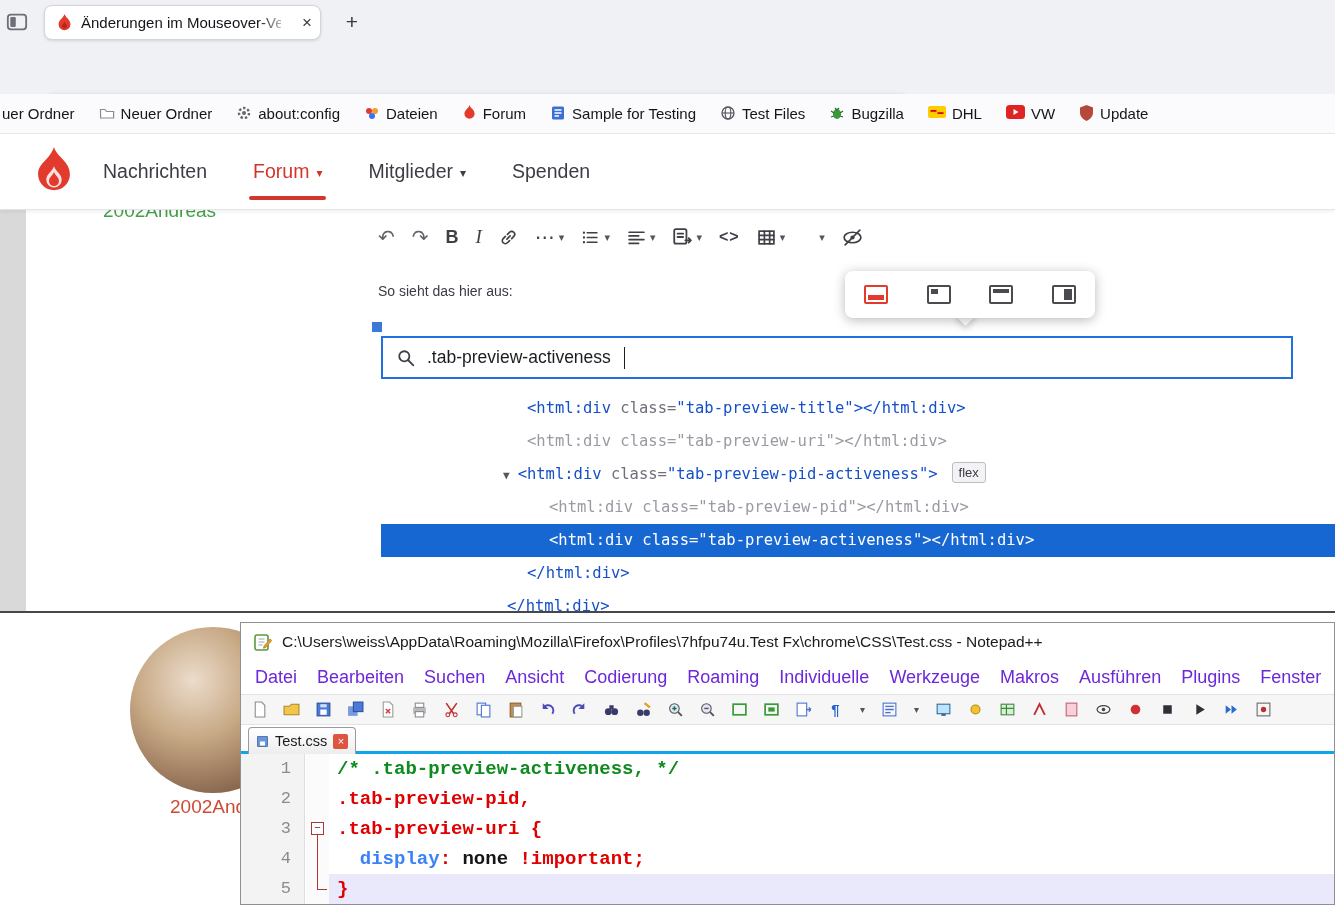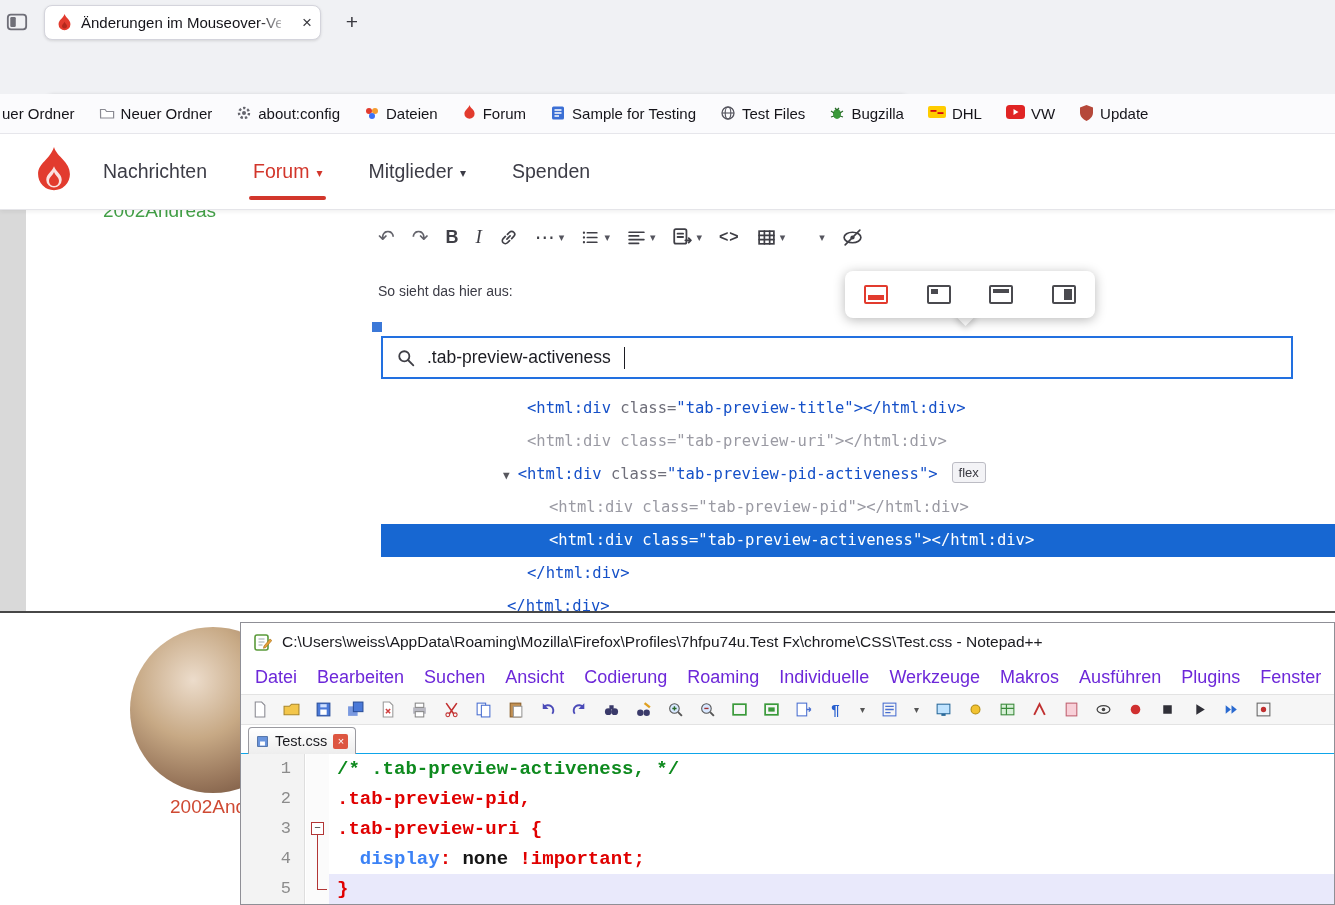--- a/index.html
+++ b/index.html
@@ -87,21 +87,21 @@
 .npp{position:absolute;left:240px;top:622px;width:1095px;height:283px;background:#fff;border:1px solid #8f8f96;z-index:5;overflow:hidden}
 .npp-title{position:absolute;left:0;top:0;width:100%;height:38px;background:#fff;display:flex;align-items:center;gap:10px;padding-left:13px}
 .npp-title span{font-size:15.5px;color:#1a1a1f;white-space:nowrap}
 .npp-menu{position:absolute;left:0;top:38px;width:100%;height:33px;display:flex;align-items:center;padding-left:4px}
 .npp-menu span{font-size:18px;color:#6d28d9;padding:0 10px;white-space:nowrap;cursor:pointer}
 .npp-tools{position:absolute;left:0;top:71px;width:100%;height:31px;background:#f6f6f6;border-top:1px solid #e3e3e3;border-bottom:1px solid #e3e3e3;display:flex;align-items:center;gap:13px;padding-left:9px}
 .ni{width:19px;height:19px;display:flex;align-items:center;justify-content:center;cursor:pointer;flex:0 0 auto}
 .ni svg{width:17px;height:17px}
 .ni .pil{color:#2860d0;font-weight:700;font-size:15px}
 .ni.car{width:9px;font-size:10px;color:#555}
-.npp-tabs{position:absolute;left:0;top:102px;width:100%;height:29px;border-bottom:1px solid #0ea5e9}
+.npp-tabs{position:absolute;left:0;top:102px;width:100%;height:29px;border-bottom:3px solid #0ea5e9}
 .npp-tab{position:absolute;left:7px;top:2px;height:27px;background:linear-gradient(#ffffff,#ededed);border:1px solid #9a9aa0;border-bottom:none;border-radius:4px 4px 0 0;display:flex;align-items:center;gap:6px;padding:0 7px;font-size:14.5px;color:#1a1a1f}
 .npp-tab .close{width:15px;height:15px;background:#dd5540;color:#fff;border-radius:2px;font-size:11px;display:flex;align-items:center;justify-content:center;cursor:pointer}
 .ed{position:absolute;left:0;top:131px;right:0;bottom:0;font-family:"Liberation Mono",monospace;font-weight:700;font-size:19px}
 .gutter{position:absolute;left:0;top:0;width:64px;height:100%;background:#f3f3f3;border-right:1px solid #dedede}
 .lnum{position:absolute;left:0;width:50px;height:30px;line-height:30px;text-align:right;color:#8b8b8b;font-weight:400;font-size:17px}
 .foldcol{position:absolute;left:65px;top:0;width:23px;height:100%;background:#fbfbfb}
 .foldbox{position:absolute;left:70px;top:68px;width:13px;height:13px;border:1px solid #b23535;background:#fff;color:#333;font-size:11px;line-height:11px;text-align:center;font-weight:400}
 .fold-v{position:absolute;left:76px;top:81px;width:1px;height:55px;background:#b23535}
 .fold-h{position:absolute;left:76px;top:135px;width:10px;height:1px;background:#b23535}
 .curline{position:absolute;left:88px;right:0;top:120px;height:30px;background:#e9e9fb}

